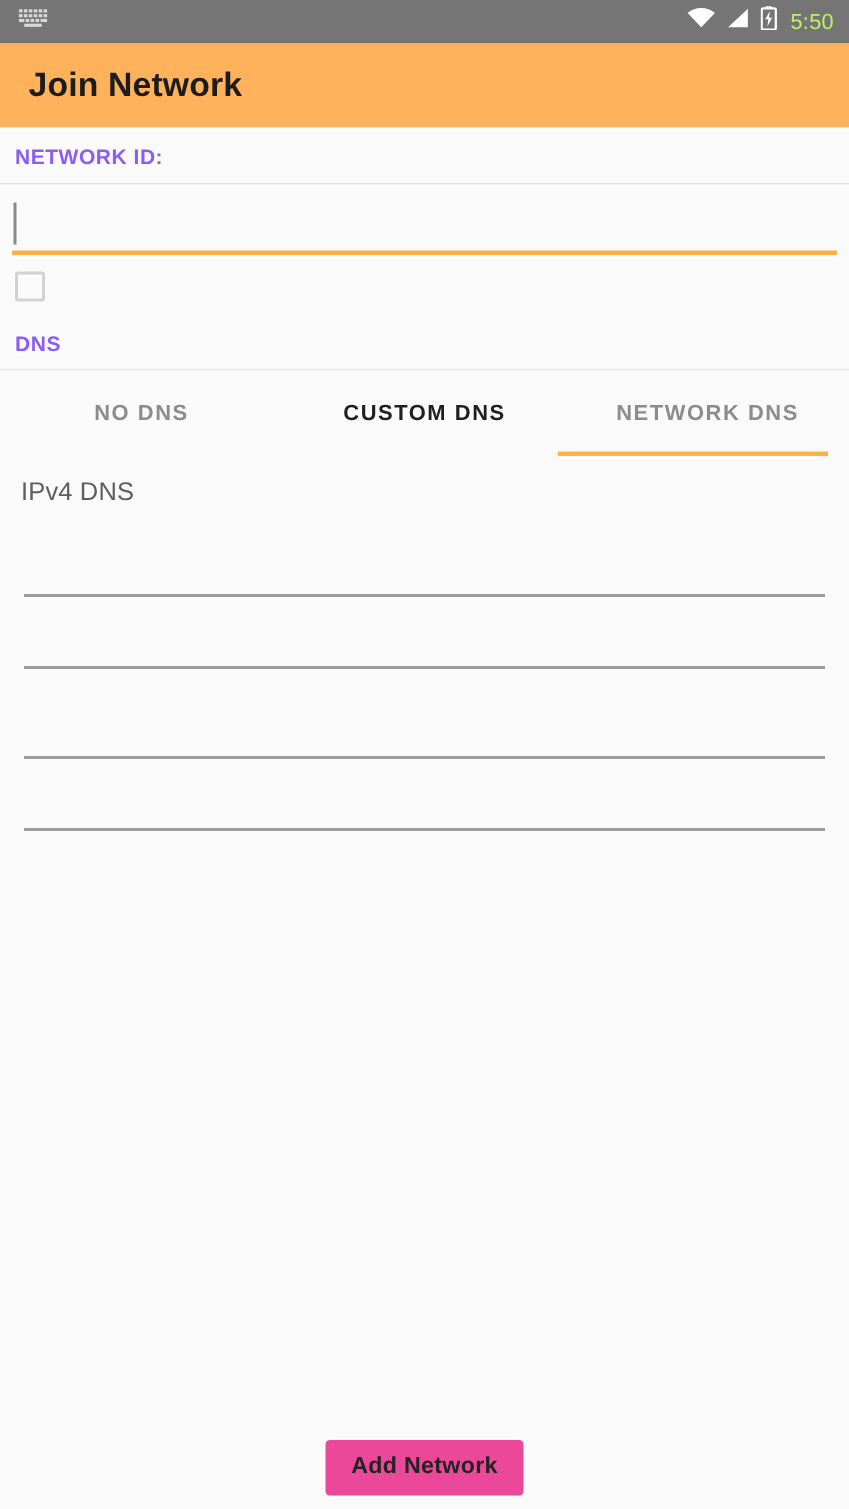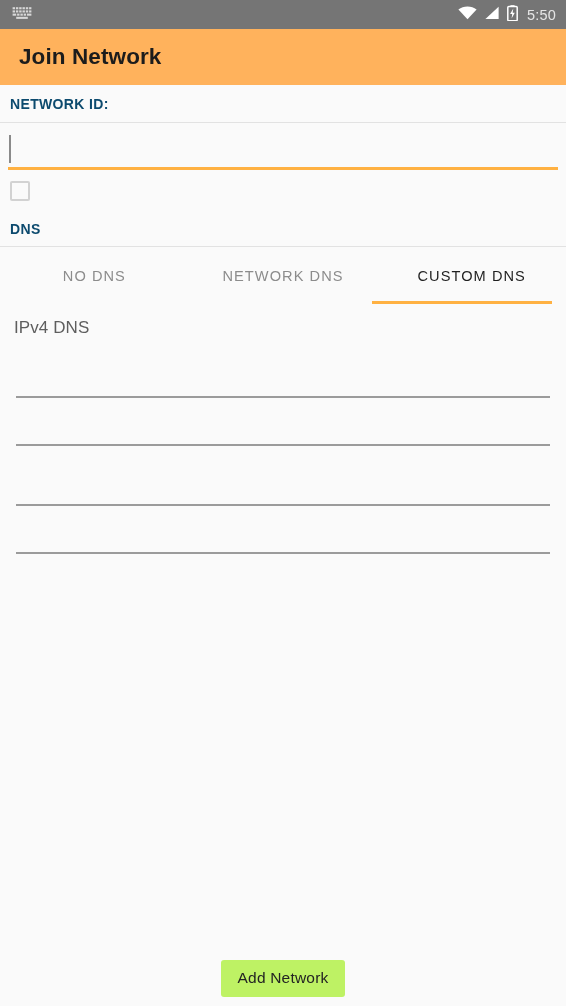--- a/index.html
+++ b/index.html
@@ -14,39 +14,39 @@
   
   .statusbar{
     position:absolute; top:0; left:0; width:566px; height:29px;
     background:#757575; display:flex; align-items:center;
     padding:0 10px 0 12px;
   }
   .sb-left{ display:flex; align-items:center; flex:1 1 auto; }
   .sb-right{ display:flex; align-items:center; gap:7px; }
   .kbd-icon{ display:block; }
   .sb-time{
-    color:#e5e5e5; font-size:14.5px; font-weight:400;
+    color:#bef264; font-size:14.5px; font-weight:400;
     letter-spacing:.2px; margin-left:2px;
   }
 
   
   .actionbar{
     position:absolute; top:29px; left:0; width:566px; height:56px;
     background:#FFB25C;
     display:flex; align-items:center; padding-left:19px;
   }
   .actionbar .title{
     font-size:22.5px; font-weight:700; color:#1C1C1C; letter-spacing:.1px;
   }
 
   
   .body{ position:absolute; top:85px; left:0; width:566px; height:921px; }
 
   .section-label{
-    font-size:14px; font-weight:700; color:#0c4a6e;
+    font-size:14px; font-weight:700; color:#8b5cf6;
     letter-spacing:.35px; padding:11px 0 10px 10px;
     background:#FAFAFA;
   }
   .hrule{ height:1px; background:#E2E2E2; width:100%; }
 
   
   .netid-wrap{ position:relative; height:47px; background:#FAFAFA; }
   .netid-field{
     position:absolute; left:8px; top:8px; width:550px; height:36px;
     display:flex; align-items:center;
@@ -77,21 +77,21 @@
   }
   .cb-text .l2{ display:block; }
 
   
   .tabs{
     position:relative; display:flex; height:57px; background:#FAFAFA;
     align-items:center;
   }
   .tab{
     flex:1 1 0; text-align:center; font-size:14.6px;
-    font-weight:400; color:#8C8C8C; letter-spacing:1.05px;
+    font-weight:700; color:#8C8C8C; letter-spacing:1.05px;
     height:57px; display:flex; align-items:center; justify-content:center;
     user-select:none;
   }
   .tab.sel{ color:#1F1F1F; }
   .tab-indicator{
     position:absolute; bottom:0; height:3px; background:#FFB142;
     left:372px; width:180px;
   }
 
   
@@ -108,22 +108,22 @@
   }
   .sp1{ height:12px; }
 
   
   .footer{
     position:absolute; left:0; bottom:0; width:566px; height:56px;
     display:flex; align-items:center; justify-content:center;
     background:#FAFAFA;
   }
   .btn-add{
-    background:#bef264; color:#232323;
-    font-size:15.5px; font-weight:400; letter-spacing:.2px;
+    background:#ec4899; color:#232323;
+    font-size:15.5px; font-weight:700; letter-spacing:.2px;
     border:none; border-radius:3px;
     padding:9px 17px 10px 17px; cursor:pointer;
   }
 </style>
 </head>
 <body>
 
 <div id="app">
 
   <div class="statusbar">
@@ -195,22 +195,22 @@
       <span class="checkbox"></span>
       <span class="cb-text">
       </span>
     </div>
 
     <div class="section-label" style="padding-top:4px;padding-bottom:9px;margin-top:12px;">DNS</div>
     <div class="hrule"></div>
 
     <div class="tabs">
       <div class="tab">NO DNS</div>
+      <div class="tab sel">CUSTOM DNS</div>
       <div class="tab">NETWORK DNS</div>
-      <div class="tab sel">CUSTOM DNS</div>
       <div class="tab-indicator"></div>
     </div>
 
     <div class="dns-body">
 
       <div class="dns-group-label">IPv4 DNS</div>
       <div class="sp1"></div>
       <div class="dns-input">
         <div class="ul"></div>
       </div>

